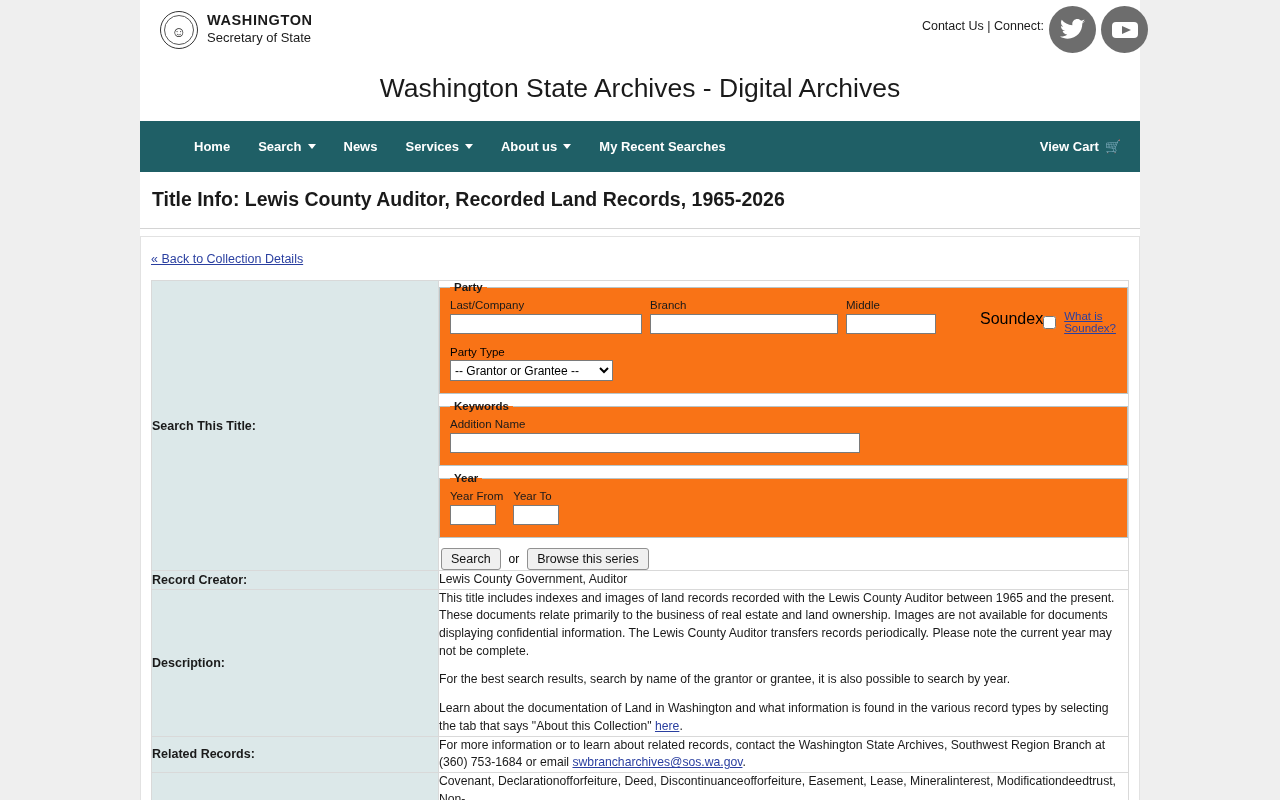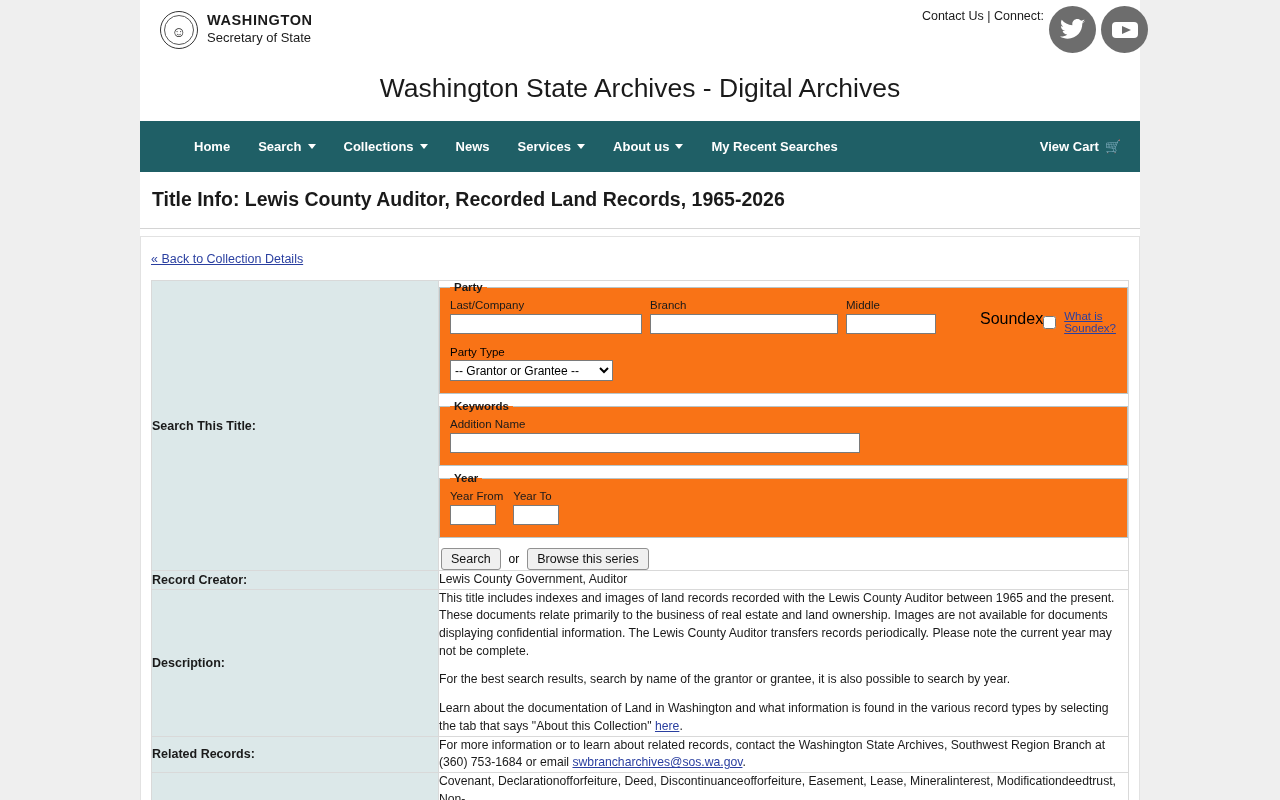--- a/index.html
+++ b/index.html
@@ -64,21 +64,21 @@
     color: #1a1a1a;
     line-height: 1.1;
   }
   .logo-text-2 {
     font-size: 13px;
     color: #1a1a1a;
     line-height: 1.35;
   }
   .connect-wrap {
     position: absolute;
-    right: 96px; top: 9px;
+    right: 96px; top: 19px;
     font-size: 12.5px;
     color: #1a1a1a;
     margin-left: 30px;
   }
   .connect-wrap a {
     color: #1a1a1a;
     text-decoration: none;
   }
   .social {
     position: absolute;
@@ -355,24 +355,20 @@
   </div>
 
   <div class="site-title">Washington State Archives - Digital Archives</div>
 
   <div class="nav">
     <div class="nav-item">
       <span>Home</span>
     </div>
     <div class="nav-item">
       <span>Search</span>
-      <span class="caret"></span>
-    </div>
-    <div class="nav-item">
-      <span>Collections</span>
       <span class="caret"></span>
     </div>
     <div class="nav-item">
       <span>News</span>
     </div>
     <div class="nav-item">
       <span>Services</span>
       <span class="caret"></span>
     </div>
     <div class="nav-item">

